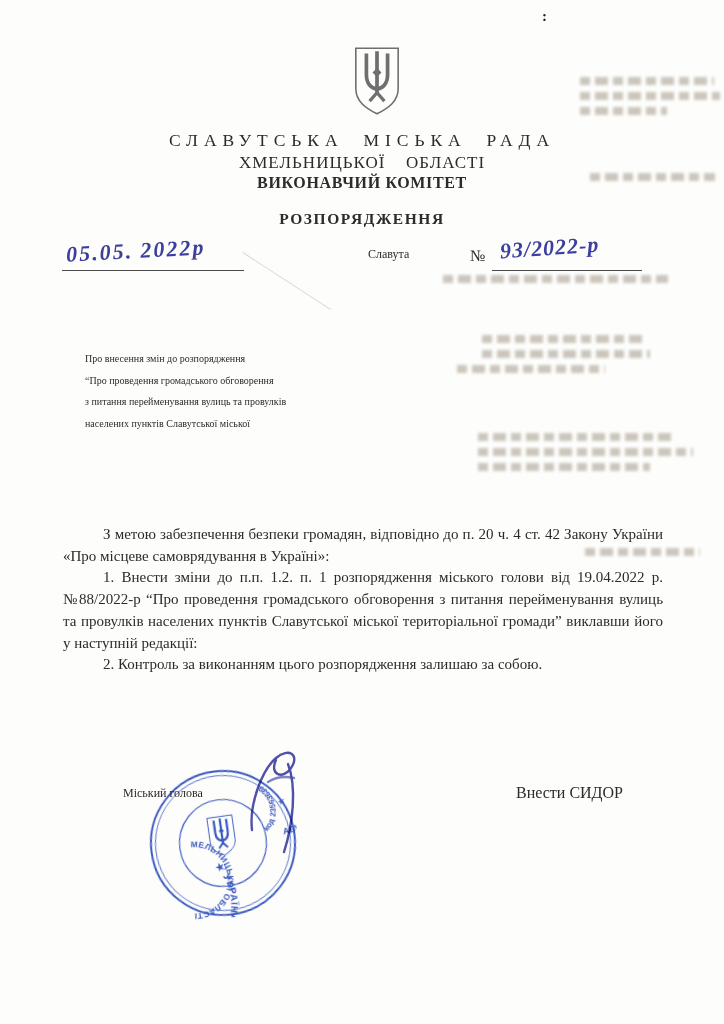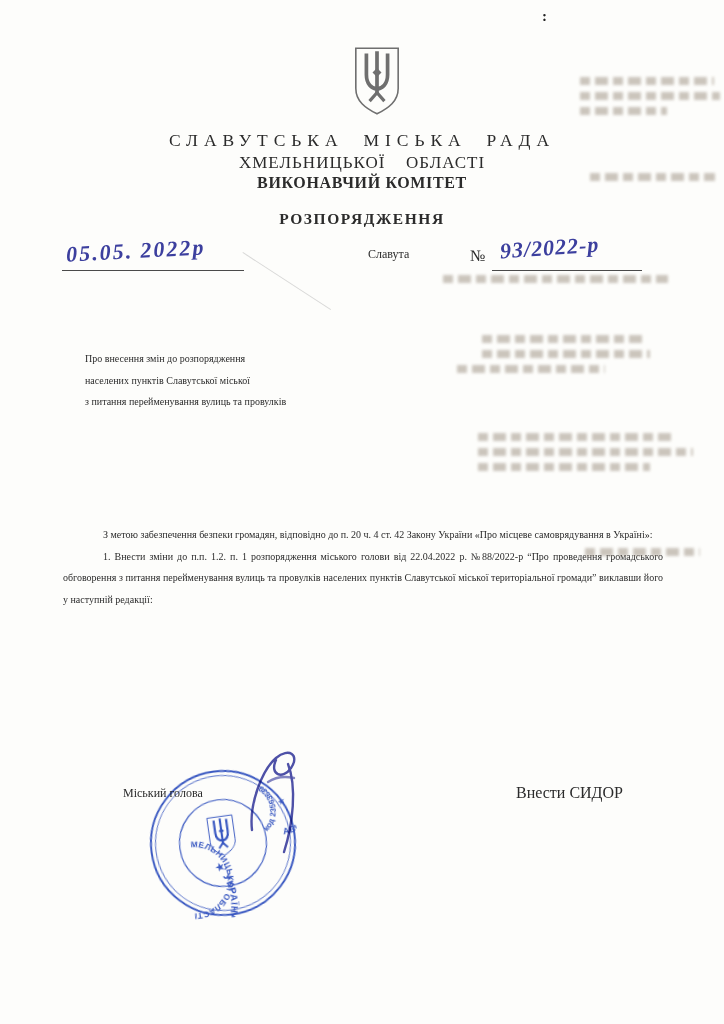--- a/index.html
+++ b/index.html
@@ -21,21 +21,21 @@
   .hw{color:#3c3f9e;font-style:italic;font-weight:bold;}
   .date-u{left:62px;top:241px;width:182px;height:29px;border-bottom:1.6px solid #4a4a4a;}
   .date-hw{left:66px;top:238px;font-size:22px;transform:rotate(-3deg);letter-spacing:2px;}
   .place{left:336px;top:247px;font-size:12px;margin-left:32px;}
   .numsign{left:470px;top:247px;font-size:16px;}
   .num-u{left:492px;top:241px;width:150px;height:29px;border-bottom:1.6px solid #4a4a4a;}
   .num-hw{left:500px;top:235px;font-size:22px;transform:rotate(-4deg);letter-spacing:1px;}
   
   .subject{left:85px;top:348px;width:400px;font-size:10px;line-height:21.5px;}
   
-  .body-text{left:63px;top:524px;width:600px;font-size:10px;line-height:21.7px;}
+  .body-text{left:63px;top:524px;width:600px;font-size:15px;line-height:21.7px;}
   .body-text p{margin:0;text-align:justify;text-indent:40px;}
   
   .sig-title{left:123px;top:786px;font-size:12px;}
   .sig-name{left:516px;top:784px;font-size:16px;}
   .signature-svg{left:238px;top:742px;width:84px;height:124px;}
   .stamp{left:148px;top:768px;width:150px;height:150px;
     transform:rotate(-8deg);opacity:.93;mix-blend-mode:multiply;filter:blur(.3px);}
   
   .stray{left:542px;top:8px;font-size:15px;font-weight:bold;color:#222;}
   .crease{left:243px;top:252px;width:105px;height:1px;background:#b9b9b9;
@@ -79,27 +79,29 @@
   <div class="abs date-u"></div>
   <div class="abs date-hw hw">05.05. 2022р</div>
   <div class="abs place">Славута</div>
   <div class="abs numsign">№</div>
   <div class="abs num-u"></div>
   <div class="abs num-hw hw">93/2022-р</div>
   <div class="abs crease"></div>
 
   <div class="abs subject">
     <div>Про внесення змін до розпорядження</div>
+    <div>“Про проведення громадського обговорення</div>
+    <div>з питання перейменування вулиць та провулків</div>
     <div>населених пунктів Славутської міської</div>
-    <div>з питання перейменування вулиць та провулків</div>
   </div>
 
   <div class="abs body-text">
     <p>З метою забезпечення безпеки громадян, відповідно до п. 20 ч. 4 ст. 42 Закону України «Про місцеве самоврядування в Україні»:</p>
-    <p>1. Внести зміни до п.п. 1.2. п. 1  розпорядження міського голови від 22.04.2022 р. №88/2022-р “Про проведення громадського обговорення з питання перейменування вулиць та провулків населених пунктів Славутської міської територіальної громади” виклавши його у наступній редакції:</p>
+    <p>1. Внести зміни до п.п. 1.2. п. 1  розпорядження міського голови від 19.04.2022 р. №88/2022-р “Про проведення громадського обговорення з питання перейменування вулиць та провулків населених пунктів Славутської міської територіальної громади” виклавши його у наступній редакції:</p>
+    <p>2. Контроль за виконанням цього розпорядження залишаю за собою.</p>
   </div>
 
   <div class="abs sig-title">Міський голова</div>
   <div class="abs sig-name">Внести СИДОР</div>
 
   <svg class="abs signature-svg" viewBox="0 0 84 124">
     <g stroke="#3c3f9e" stroke-width="2.4" fill="none" stroke-linecap="round" opacity="0.9">
       <path d="M14,88 C11,62 24,28 38,16 C51,5 62,13 53,26 C45,38 31,33 38,18"></path>
       <path d="M50,22 C59,45 55,82 46,110"></path>
       <path d="M30,40 C36,36 46,34 56,36" opacity=".7"></path>

